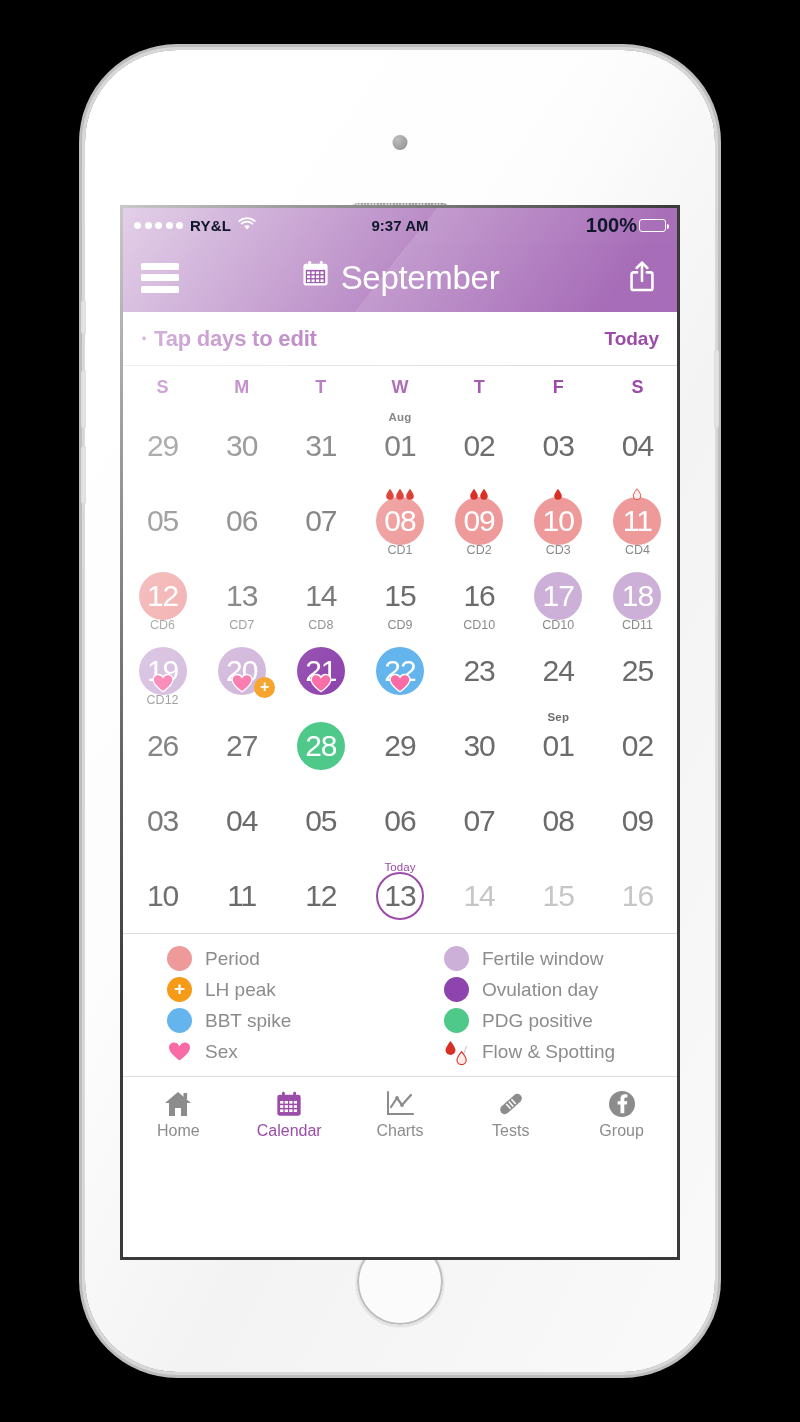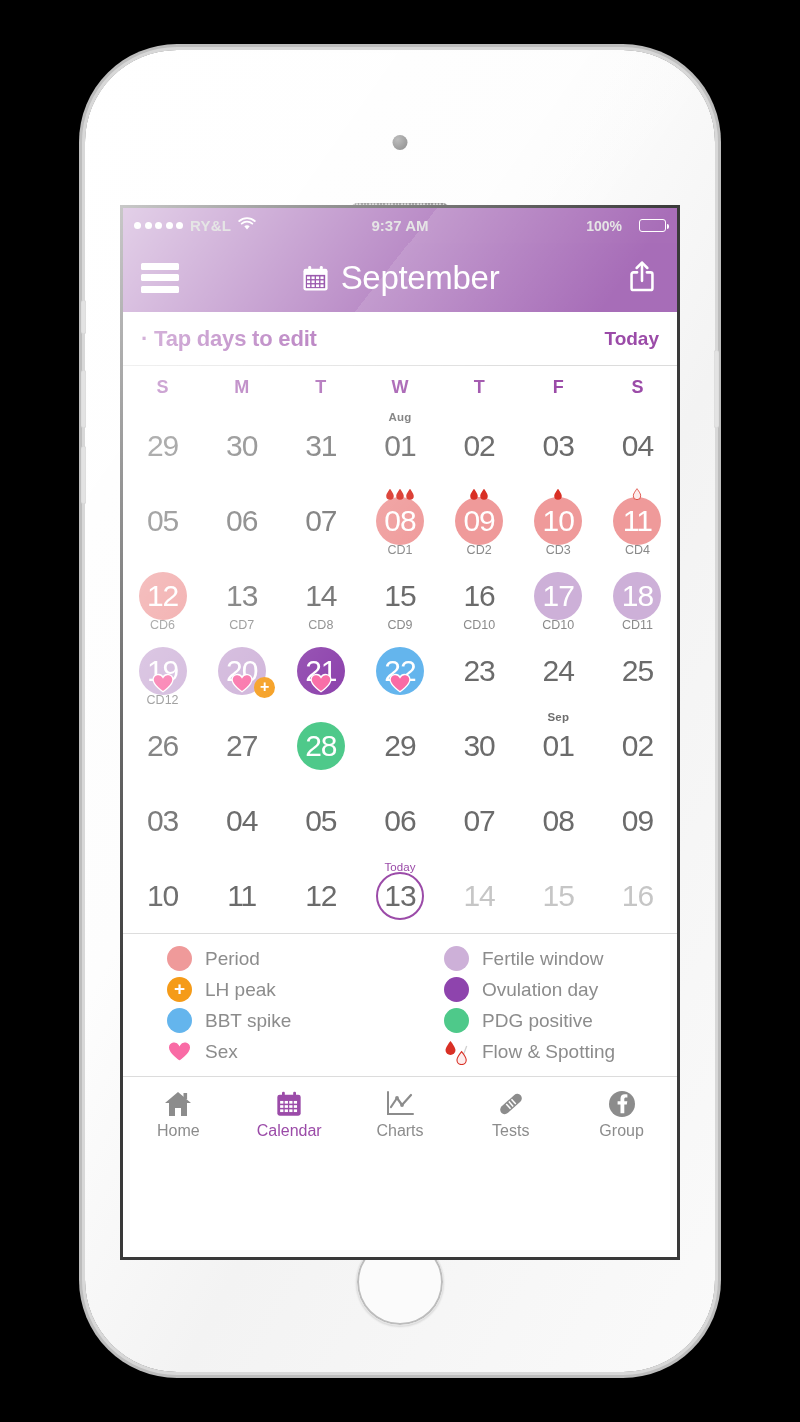--- a/index.html
+++ b/index.html
@@ -51,50 +51,50 @@
   #screen{
     position:absolute; left:35px; top:155px;
     width:560px; height:1055px;
     background:#fff; overflow:hidden;
     border:3px solid #3a3a3a;
   }
 
   
   #status-bar{
     height:35px; background:#9b59ae; position:relative;
-    display:flex; align-items:center; color:#e5e5e5;
+    display:flex; align-items:center; color:#0f172a;
     font-size:15px; font-weight:bold;
   }
   #status-bar .hl{ position:absolute; inset:0; pointer-events:none;
       background:linear-gradient(128deg, rgba(255,255,255,0) 54%, rgba(255,255,255,.13) 54%); }
   #sb-left{ display:flex; align-items:center; gap:7px; margin-left:11px; z-index:2; }
   .dots{ display:flex; gap:3.5px; }
   .dots i{ width:7px; height:7px; border-radius:50%; background:#fff; display:block; }
   #sb-carrier{ font-size:15px; letter-spacing:.2px; }
   #sb-center{ position:absolute; left:0; right:0; text-align:center; font-size:15px; z-index:2; }
   #sb-right{ margin-left:auto; margin-right:11px; display:flex; align-items:center;
-             gap:17px; z-index:2; font-size:14px; }
+             gap:2px; z-index:2; font-size:20px; }
   #battery{ width:27px; height:13px; border:1.6px solid #fff; border-radius:3px;
             padding:1.5px; position:relative; }
   #battery::after{ content:""; position:absolute; right:-4px; top:3.5px;
                    width:2.4px; height:5px; background:#fff; border-radius:0 2px 2px 0; }
   #battery .fill{ height:100%; background:#fff; border-radius:1px; }
 
   
   #nav-bar{
     height:69px; background:#9b59ae; position:relative;
     display:flex; align-items:center; justify-content:center; color:#fff;
   }
   #nav-bar .hl{ position:absolute; inset:0; pointer-events:none;
       background:linear-gradient(128deg, rgba(255,255,255,0) 47%, rgba(255,255,255,.12) 47%); }
   #menu-button{ position:absolute; left:18px; top:50%; transform:translateY(-50%);
                 width:38px; height:30px; display:flex; flex-direction:column;
                 justify-content:space-between; z-index:3; }
   #menu-button span{ display:block; height:7px; background:#fff; border-radius:1.5px; }
-  #nav-title-wrap{ display:flex; align-items:flex-end; gap:11px; z-index:3; }
+  #nav-title-wrap{ display:flex; align-items:flex-start; gap:11px; z-index:3; }
   #nav-title{ font-size:33px; font-weight:500; letter-spacing:-.3px; }
   #share-button{ position:absolute; right:20px; top:50%; transform:translateY(-50%); z-index:3; }
 
   
   #sub-header{
     height:54px; display:flex; align-items:center;
     border-bottom:1px solid #dcdcdc; background:#fff; padding:0 18px;
   }
   #tap-hint{ color:#9b4ba8; font-size:22px; font-weight:bold; letter-spacing:-.2px; }
   #today-button{ margin-left:auto; color:#9b4ba8; font-size:19px; font-weight:bold; }

